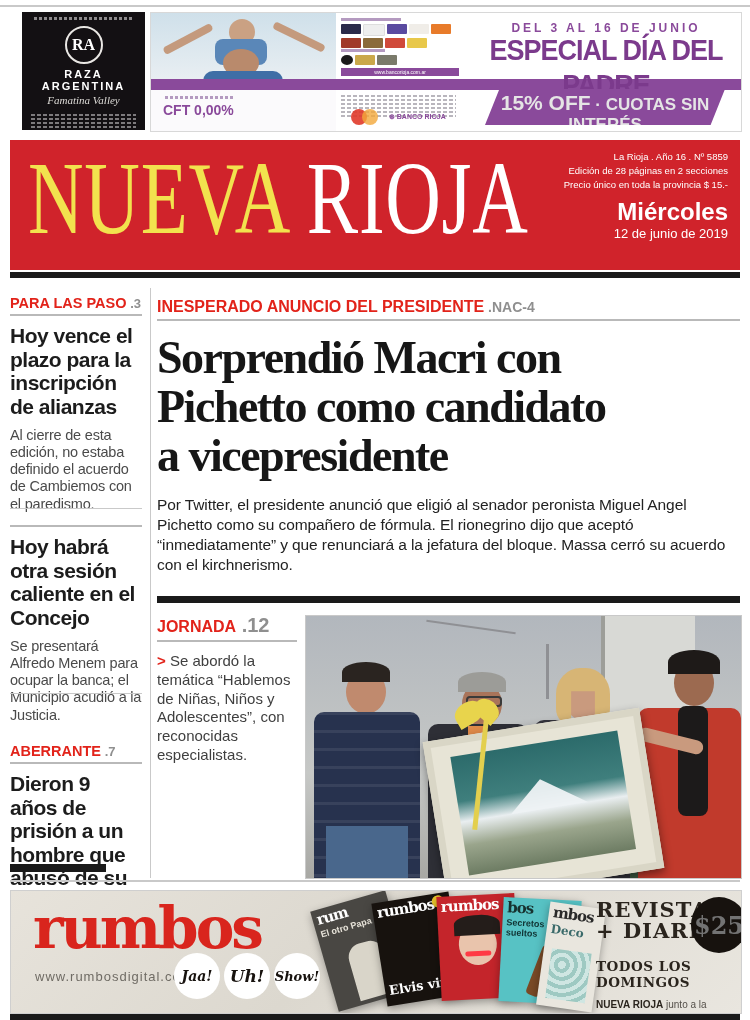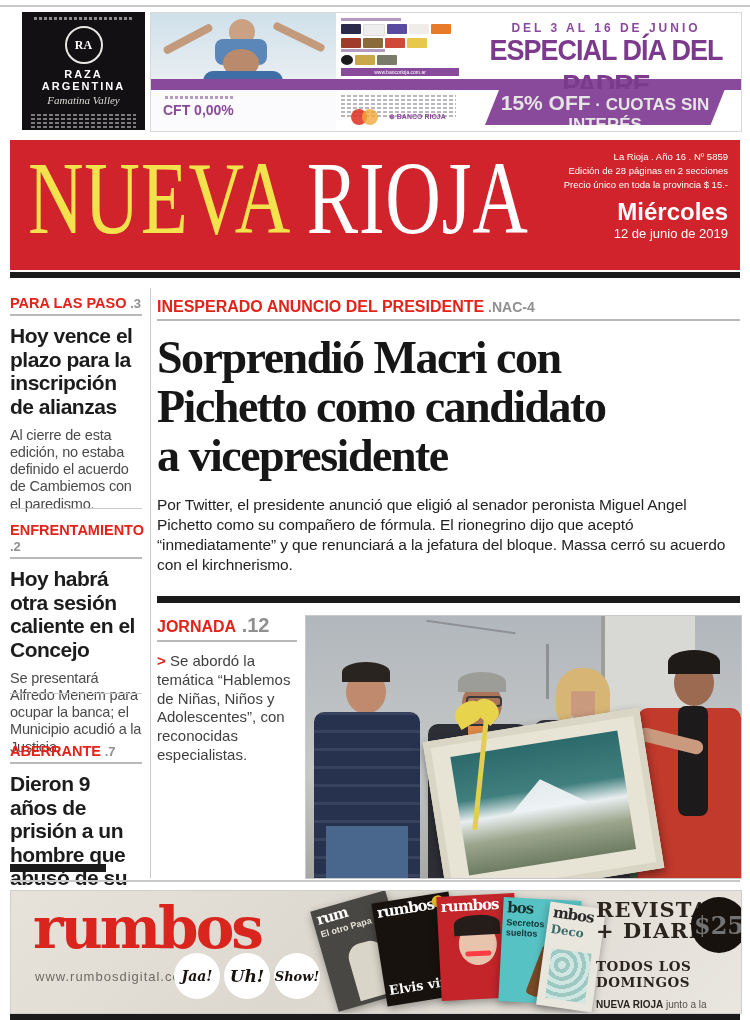--- a/index.html
+++ b/index.html
@@ -8,21 +8,21 @@
   .abs{position:absolute;}
   .hairline{background:#c9c9c9;}
   .blackbar{background:#1a1a1a;}
 
   
   #ad-raza{left:22px;top:12px;width:123px;height:118px;background:#131013;color:#fff;
            text-align:center;overflow:hidden;}
   .raza-topline{margin:5px auto 6px;width:80%;height:3px;
         background:repeating-linear-gradient(90deg,#8d8a8d 0 3px,transparent 3px 5px);}
   .raza-logo{width:34px;height:34px;border:2px solid #e9e7e4;border-radius:50%;margin:6px auto 4px;
-        display:flex;align-items:center;justify-content:center;font-size:12px;font-weight:bold;
+        display:flex;align-items:center;justify-content:center;font-size:16px;font-weight:bold;
         font-family:"Liberation Serif",serif;}
   .raza-name{font-size:11px;font-weight:bold;letter-spacing:2px;}
   .raza-script{font-family:"Liberation Serif",serif;font-style:italic;font-size:11px;color:#dedcd8;margin-top:2px;}
   .raza-fineprint{margin:8px auto 0;width:86%;}
   .raza-fineprint div{height:2px;margin:2px 0;
         background:repeating-linear-gradient(90deg,#7e7b7e 0 4px,transparent 4px 6px);}
 
   #ad-banco{left:150px;top:12px;width:590px;height:118px;background:#ffffff;border:1px solid #d8d8d8;
             overflow:hidden;}
   .banco-photo{position:absolute;left:0;top:0;width:185px;height:118px;overflow:hidden;
@@ -220,21 +220,20 @@
 
   <div class="abs" style="left:10px;top:295px;width:132px;">
     <div class="kicker"><span>PARA LAS PASO</span><span class="pageref"> .3</span></div>
     <div class="kicker-rule"></div>
     <div class="left-headline">Hoy vence el plazo para la inscripción de alianzas</div>
     <div class="left-body">Al cierre de esta edición, no estaba definido el acuerdo de Cambiemos con el paredismo.</div>
   </div>
   <div class="abs col-divider" style="left:10px;top:508px;width:132px;"></div>
 
   <div class="abs" style="left:10px;top:522px;width:132px;">
-    <div class="kicker"><span>ENFRENTAMIENTO</span><span class="pageref"> .2</span></div>
     <div class="kicker-rule"></div>
     <div class="left-headline">Hoy habrá otra sesión caliente en el Concejo</div>
     <div class="left-body">Se presentará Alfredo Menem para ocupar la banca; el Municipio acudió a la Justicia.</div>
   </div>
   <div class="abs col-divider" style="left:10px;top:693px;width:132px;"></div>
 
   <div class="abs" style="left:10px;top:707px;width:132px;margin-top:36px;">
     <div class="kicker"><span>ABERRANTE</span><span class="pageref"> .7</span></div>
     <div class="kicker-rule"></div>
     <div class="left-headline">Dieron 9 años de prisión a un hombre que abusó de su hijastro</div>

